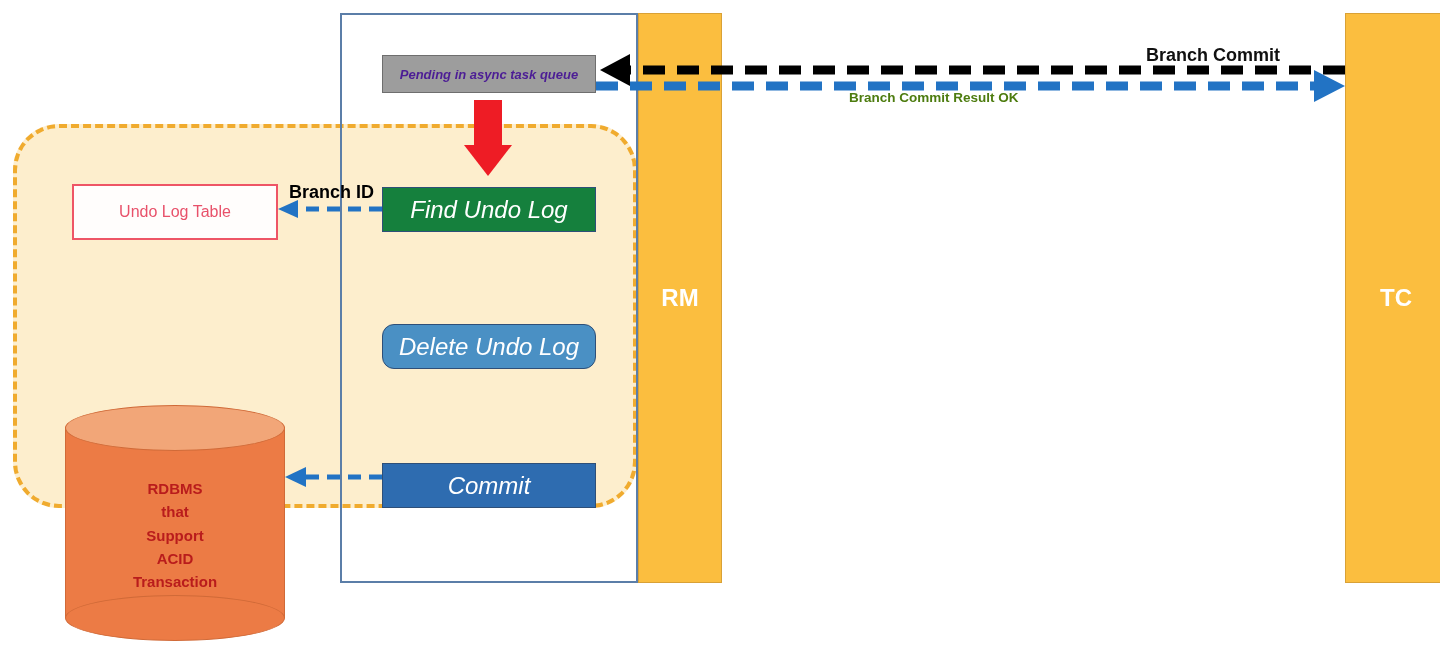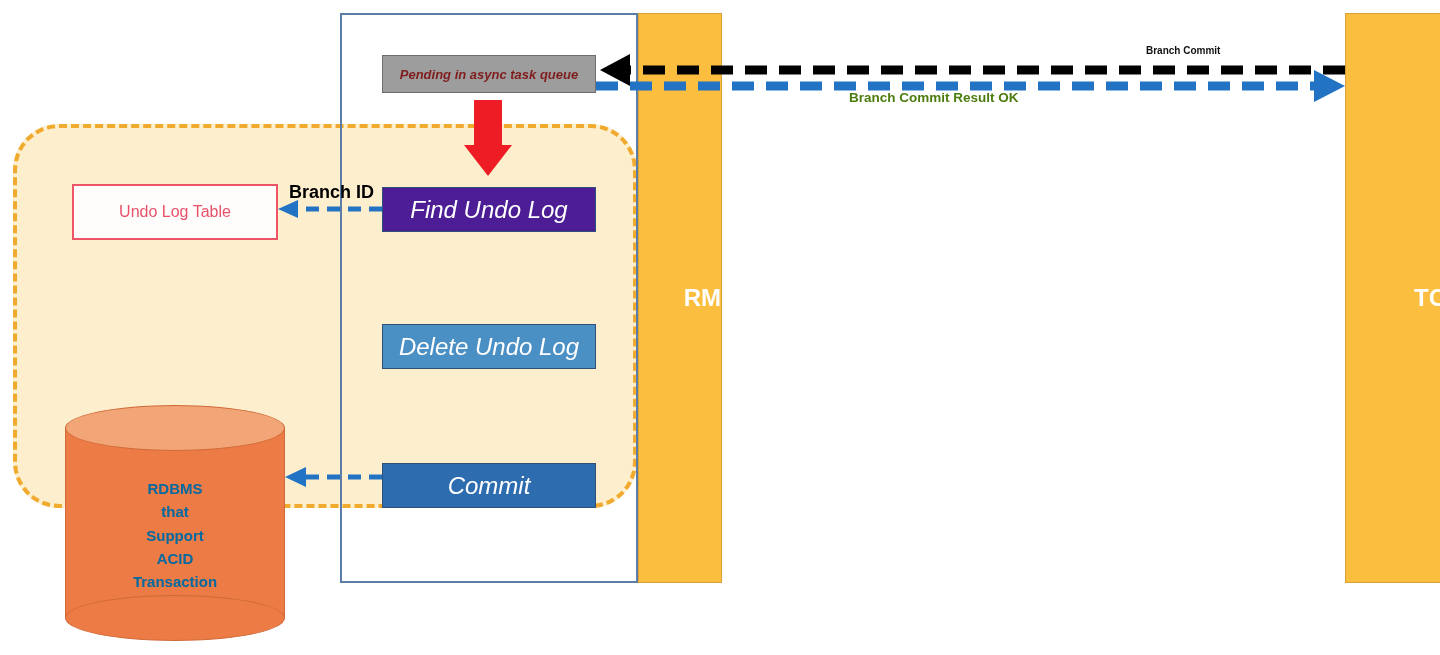--- a/index.html
+++ b/index.html
@@ -25,44 +25,44 @@
     left:340px; top:13px; width:298px; height:570px;
     background:transparent; border:2px solid #5b7ea8;
   }
 
   
   .bar{background:#fbbe3f;border:1px solid #d9a136;}
   #rm-bar{left:638px; top:13px; width:84px; height:570px;}
   #tc-bar{left:1345px; top:13px; width:102px; height:570px;}
   .bar-label{
     position:absolute;left:0;right:0;top:50%;transform:translateY(-50%);
-    text-align:right;font-size:24px;font-weight:bold;color:#ffffff;
+    text-align:center;font-size:24px;font-weight:bold;color:#ffffff;
   }
 
   
   #pending-box{
     left:382px; top:55px; width:214px; height:38px;
     background:#9d9d9d; border:1px solid #6e6e6e;
     display:flex;align-items:center;justify-content:center;
   }
   #pending-box span{
-    font-size:13px;font-style:italic;color:#7f1d1d;font-weight:600;white-space:nowrap;
+    font-size:13px;font-style:italic;color:#4c1d95;font-weight:600;white-space:nowrap;
   }
 
   
   .action-box{
     left:382px; width:214px; height:45px;
     border:1px solid #2e4f78;
     display:flex;align-items:center;justify-content:center;
   }
   .action-box span{
     font-size:24px;font-style:italic;color:#ffffff;white-space:nowrap;font-weight:400;
   }
-  #find-undo-box{top:187px;background:#4c1d95;}
-  #delete-undo-box{top:324px;background:#4a90c4;}
+  #find-undo-box{top:187px;background:#15803d;}
+  #delete-undo-box{top:324px;background:#4a90c4;border-radius:12px;}
   #commit-box{top:463px;background:#2e6cb0;}
 
   
   #undo-log-table{
     left:72px; top:184px; width:206px; height:56px;
     background:#fffdfc; border:2px solid #ee5566;
     display:flex;align-items:center;justify-content:center;
   }
   #undo-log-table span{font-size:16px;color:#e8516a;font-weight:500;white-space:nowrap;}
 
@@ -81,26 +81,26 @@
   #db-top{
     left:0; top:0; width:220px; height:46px;
     background:#f2a678; border:1px solid #d06a38; border-radius:50%;
   }
   #db-bottom{
     left:0; top:190px; width:220px; height:46px;
     background:#ec7b45; border:1px solid #d06a38; border-radius:50%;
   }
   #db-text{
     left:0; top:72px; width:220px; text-align:center;
-    font-size:15px; font-weight:bold; color:#0369a1; line-height:1.55;
+    font-size:15px; font-weight:bold; color:#b91c1c; line-height:1.55;
   }
 
   
   #branch-commit-label{
-    left:1146px; top:45px; font-size:10px; font-weight:bold; color:#111;
+    left:1146px; top:45px; font-size:18px; font-weight:bold; color:#111;
     white-space:nowrap;
   }
   #branch-commit-result-label{
     left:806px; top:90px; font-size:13.5px; font-weight:bold; color:#4d7c0f;
     white-space:nowrap;
     padding-left:43px;
   }
 
   svg.ov{position:absolute;left:0;top:0;width:1440px;height:655px;overflow:visible;}
 </style>

